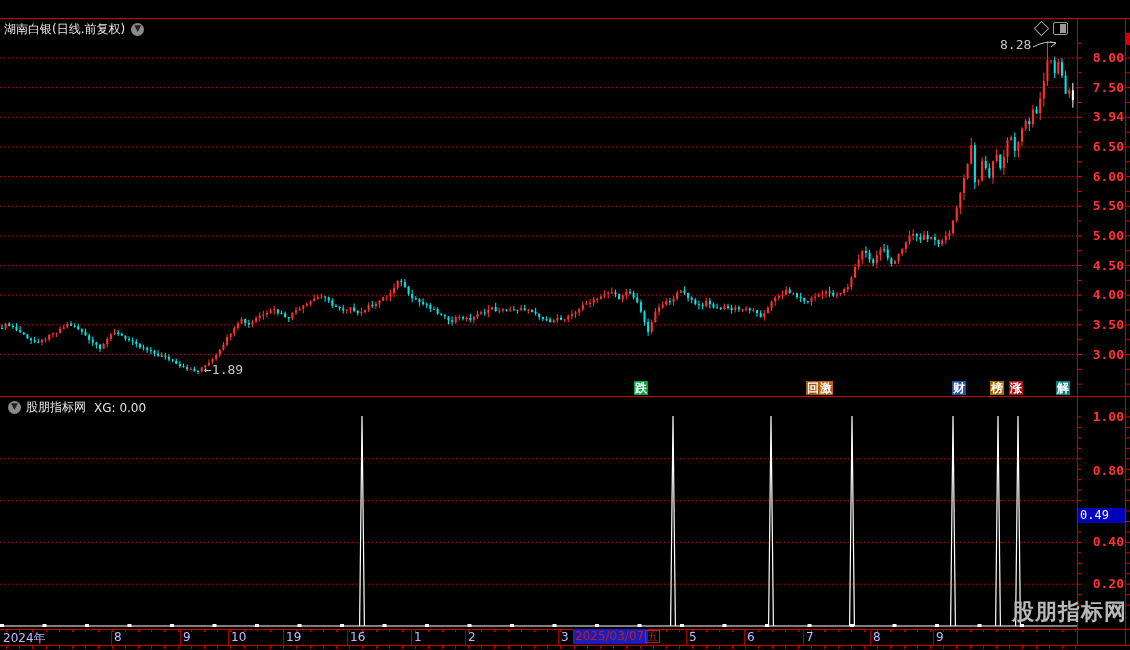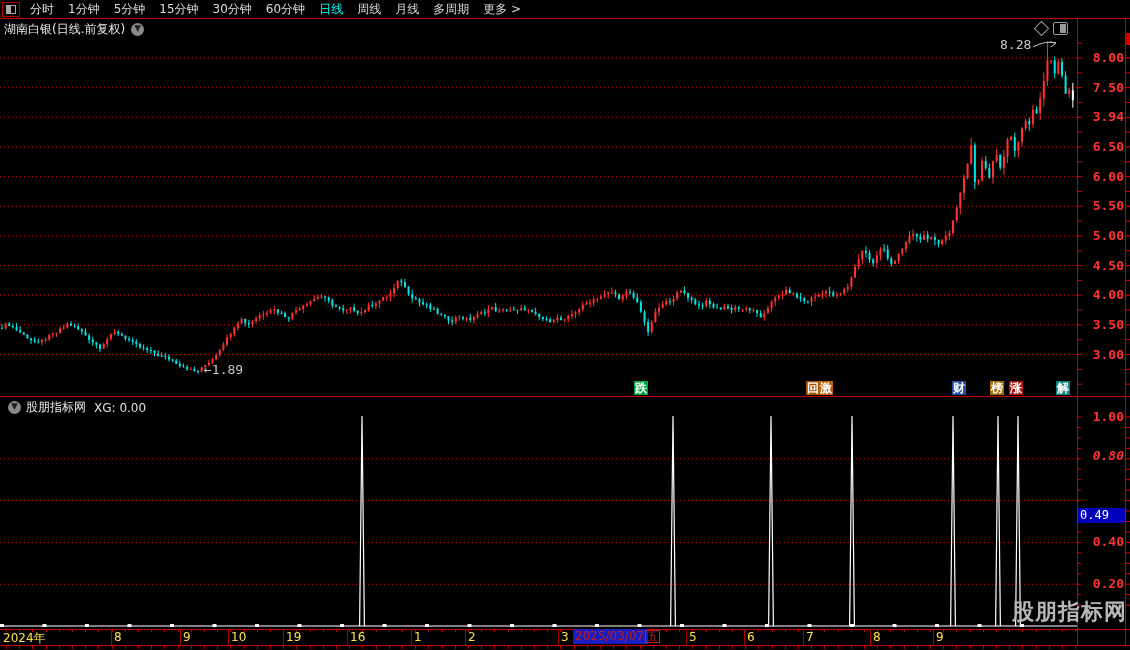--- a/index.html
+++ b/index.html
@@ -58,53 +58,37 @@
   #ind-curbox { position:absolute; left:1078px; top:508px; width:47px; height:15px;
                 background:#0000bb; color:#fff; font-size:12px; line-height:15px; padding-left:2px;
                 font-family:"DejaVu Sans Mono", monospace; }
   #date-box { position:absolute; left:573px; top:629px; width:75px; height:15px;
               background:#1c1cbe; color:#b42222; font-size:12px; line-height:15px;
               display:flex; align-items:center; padding-left:2px; white-space:nowrap; }
   #date-box .wd { border:1px solid #b42222; margin-left:1px; padding:0 1px; line-height:11px; font-size:11px; }
 
   
   #timeline { position:absolute; left:0; top:629px; width:1130px; height:16px; }
-  .tlabel { position:absolute; top:1px; color:#fde047; font-size:12px; white-space:nowrap; }
+  .tlabel { position:absolute; top:1px; color:#c4b5fd; font-size:12px; white-space:nowrap; }
   .tdiv { position:absolute; top:0; width:1px; height:16px; background:#a00000; }
   .wtick { position:absolute; width:1px; height:3px; background:#c00000; }
 
   
   #wm1 { position:absolute; right:3px; top:597px; color:#b8b8b8; font-size:22px; font-weight:bold; letter-spacing:1px; }
   #wm2 { position:absolute; right:2px; top:621px; color:#c6c6c6; font-size:23px; font-weight:bold;
          font-family:"DejaVu Sans", sans-serif; }
 
   svg { position:absolute; left:0; top:0; }
 </style>
 </head>
 <body>
 
 <div id="screen">
 
   <div id="menubar">
-    <div id="menu-left">
-      <div id="app-icon">
-          <div class="glyph"></div>
-        </div>
-    <div class="mi">分时</div>
-        <div class="mi">1分钟</div>
-        <div class="mi">5分钟</div>
-        <div class="mi">15分钟</div>
-        <div class="mi">30分钟</div>
-        <div class="mi">60分钟</div>
-        <div class="mi active">日线</div>
-        <div class="mi">周线</div>
-        <div class="mi">月线</div>
-        <div class="mi">多周期</div>
-        <div class="mi">更多 &gt;</div>
-      </div>
   </div>
 
   <div id="chart-title-row">
     <span id="chart-title">湖南白银(日线.前复权)</span>
     <span class="chev-circle">
         <span>▼</span>
       </span>
   </div>
 
   <div id="corner-icons">
@@ -799,21 +783,21 @@
       <div class="axlabel" style="top: 168.6px;">6.00</div>
       <div class="axlabel" style="top: 198.25px;">5.50</div>
       <div class="axlabel" style="top: 227.9px;">5.00</div>
       <div class="axlabel" style="top: 257.55px;">4.50</div>
       <div class="axlabel" style="top: 287.2px;">4.00</div>
       <div class="axlabel" style="top: 316.85px;">3.50</div>
       <div class="axlabel" style="top: 346.5px;">3.00</div>
     </div>
   <div id="ind-axis">
       <div class="axlabel" style="top: 409px;">1.00</div>
-      <div class="axlabel" style="top: 448px; font-style: italic;">0.80</div>
+      <div class="axlabel" style="top: 463px;">0.80</div>
       <div class="axlabel" style="top: 511px;">0.60</div>
       <div class="axlabel" style="top: 534.4px;">0.40</div>
       <div class="axlabel" style="top: 576.2px;">0.20</div>
     </div>
   <svg id="tick-svg" width="1130" height="650" viewBox="0 0 1130 650">
       <line x1="1077" y1="43.175" x2="1082" y2="43.175" stroke="#d40000" stroke-width="1"></line>
       <line x1="1126" y1="43.175" x2="1130" y2="43.175" stroke="#d40000" stroke-width="1"></line>
       <line x1="1077" y1="58" x2="1082" y2="58" stroke="#d40000" stroke-width="1"></line>
       <line x1="1126" y1="58" x2="1130" y2="58" stroke="#d40000" stroke-width="1"></line>
       <line x1="1077" y1="72.825" x2="1082" y2="72.825" stroke="#d40000" stroke-width="1"></line>

